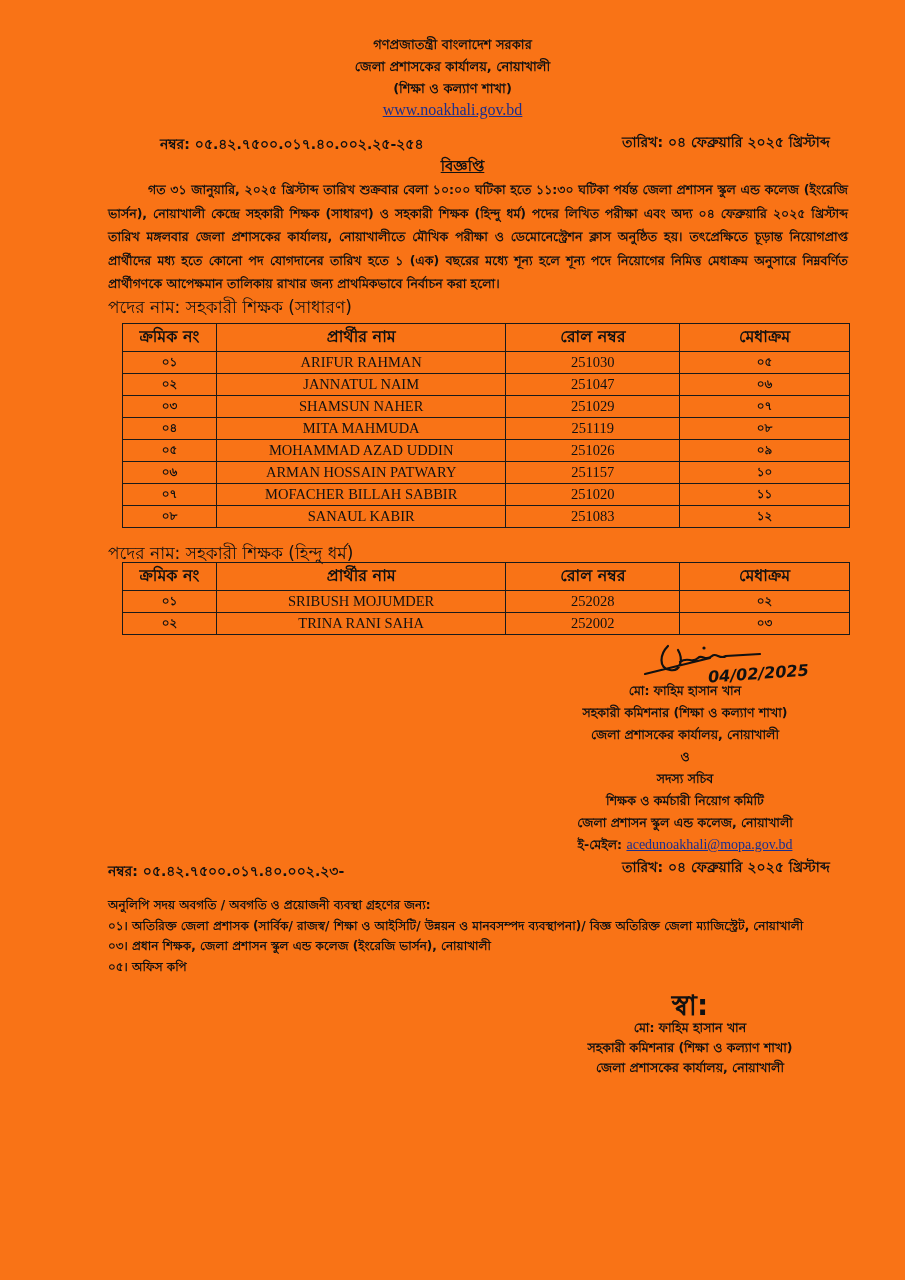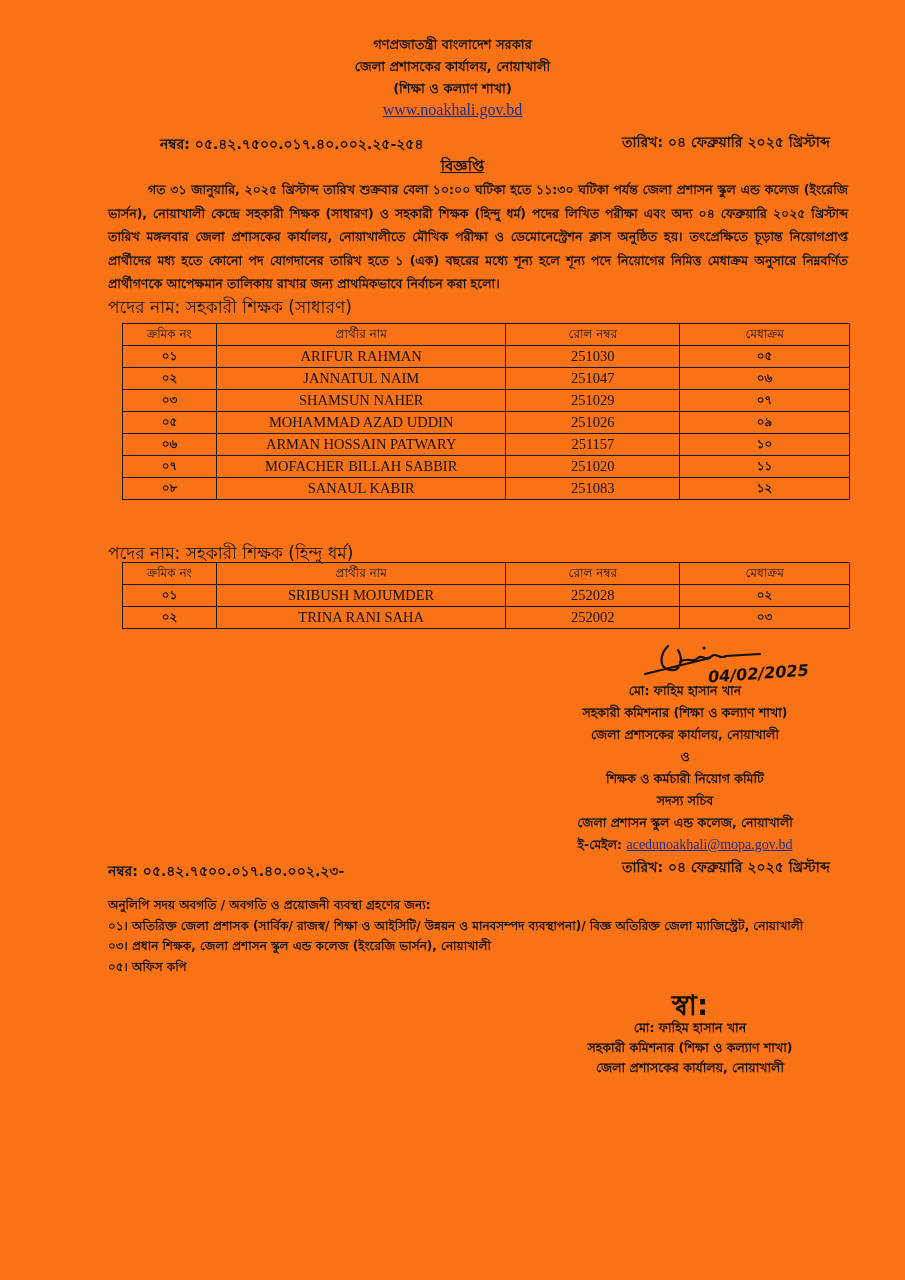--- a/index.html
+++ b/index.html
@@ -21,21 +21,21 @@
   .para .bold { font-weight: 900; }
   .post-label { font-size: 17px; font-weight: normal; }
   table.list { position: absolute; border-collapse: collapse; }
   table.list th, table.list td {
     border: 1.6px solid #1a1a1a;
     height: 22px;
     text-align: center;
     vertical-align: middle;
     padding: 0;
   }
-  table.list th { font-size: 12px; font-weight: normal; }
+  table.list th { font-size: 16px; font-weight: bold; }
   table.list td { font-size: 14.5px; font-family: "Liberation Serif", serif; text-align: center; }
   table.list td.bn { font-family: "DejaVu Sans", sans-serif; font-size: 12px; font-weight: bold; }
   .sig-block { font-size: 12.5px; line-height: 22px; font-weight: bold; text-align: center; }
   .email { font-family: "Liberation Serif", serif; font-size: 14px; color: #1a2f8f; text-decoration: underline; font-weight: normal; }
   .cc { font-size: 12px; line-height: 20.5px; font-weight: bold; }
   .sign-short { font-size: 28px; font-weight: 900; }
 </style>
 </head>
 <body>
 
@@ -84,20 +84,26 @@
           <td class="bn">০২</td>
           <td>JANNATUL NAIM</td>
           <td>251047</td>
           <td class="bn">০৬</td>
         </tr>
       <tr>
           <td class="bn">০৩</td>
           <td>SHAMSUN NAHER</td>
           <td>251029</td>
           <td class="bn">০৭</td>
+        </tr>
+      <tr>
+          <td class="bn">০৪</td>
+          <td>MITA MAHMUDA</td>
+          <td>251119</td>
+          <td class="bn">০৮</td>
         </tr>
       <tr>
           <td class="bn">০৫</td>
           <td>MOHAMMAD AZAD UDDIN</td>
           <td>251026</td>
           <td class="bn">০৯</td>
         </tr>
       <tr>
           <td class="bn">০৬</td>
           <td>ARMAN HOSSAIN PATWARY</td>
@@ -155,22 +161,22 @@
     <path d="M5 34 L70 18 M28 6 C 20 14, 18 28, 30 30 C 40 32, 44 20, 38 10 M40 22 C 48 16, 52 24, 58 18 C 62 14, 66 22, 72 16 C 76 12, 80 20, 86 16 L 120 14" stroke="#111" stroke-width="2.2" fill="none" stroke-linecap="round"></path>
     <circle cx="64" cy="8" r="1.6" fill="#111"></circle>
   </svg>
   <div class="abs" style="left:708px; top:664px; font-family:'DejaVu Sans', sans-serif; font-style:italic; font-size:16px; font-weight:bold; transform:rotate(-4deg);">04/02/2025</div>
 
   <div class="abs sig-block" style="left:520px; top:680px; width:330px;">
     <div>মো: ফাহিম হাসান খান</div>
     <div>সহকারী কমিশনার (শিক্ষা ও কল্যাণ শাখা)</div>
     <div>জেলা প্রশাসকের কার্যালয়, নোয়াখালী</div>
     <div>ও</div>
+    <div>সদস্য সচিব</div>
     <div>শিক্ষক ও কর্মচারী নিয়োগ কমিটি</div>
-    <div>সদস্য সচিব</div>
     <div>জেলা প্রশাসন স্কুল এন্ড কলেজ, নোয়াখালী</div>
     <div><span>ই-মেইল: </span><span class="email">acedunoakhali@mopa.gov.bd</span></div>
   </div>
 
   <div class="abs ref" style="left:108px; top:860px;">নম্বর: ০৫.৪২.৭৫০০.০১৭.৪০.০০২.২৩-</div>
   <div class="abs ref" style="left:622px; top:856px;">তারিখ: ০৪ ফেব্রুয়ারি ২০২৫ খ্রিস্টাব্দ</div>
 
   <div class="abs cc" style="left:108px; top:895px; width:760px;">
     <div>অনুলিপি সদয় অবগতি / অবগতি ও প্রয়োজনী ব্যবস্থা গ্রহণের জন্য:</div>
     <div>০১। অতিরিক্ত জেলা প্রশাসক (সার্বিক/ রাজস্ব/ শিক্ষা ও আইসিটি/ উন্নয়ন ও মানবসম্পদ ব্যবস্থাপনা)/ বিজ্ঞ অতিরিক্ত জেলা ম্যাজিস্ট্রেট, নোয়াখালী</div>

